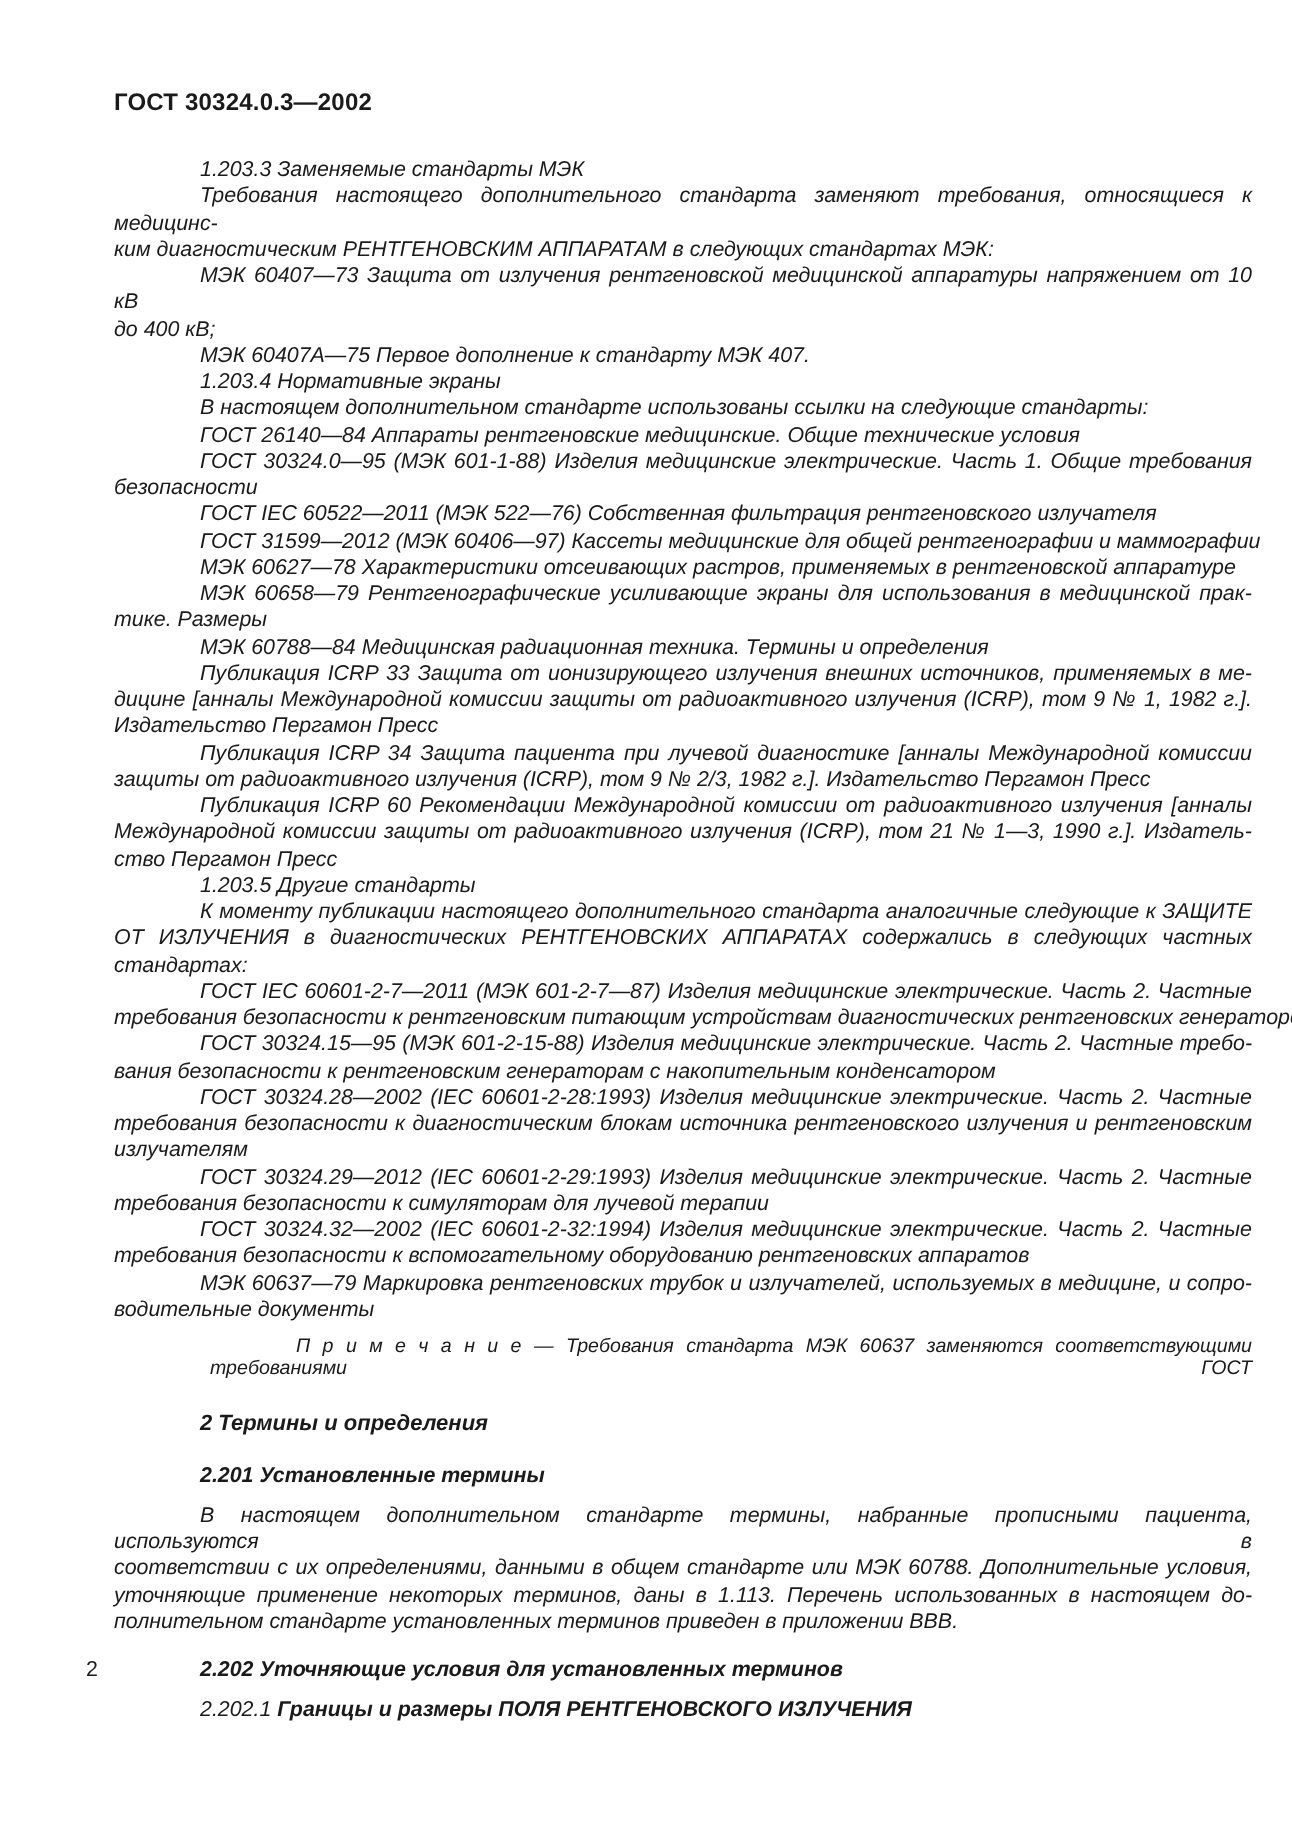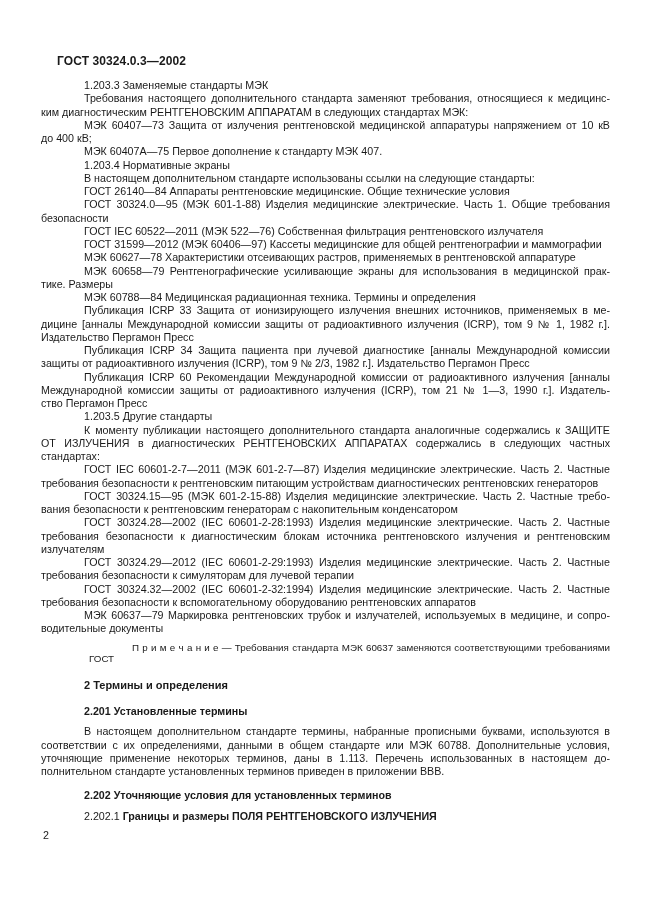--- a/index.html
+++ b/index.html
@@ -12,33 +12,34 @@
     width: 646px;
     height: 913px;
     background: #ffffff;
     color: #1a1a1a;
     font-family: "Liberation Sans", "DejaVu Sans", sans-serif;
     overflow: hidden;
   }
   .running-header {
     position: absolute;
     left: 57px;
-    top: 54px;
+    top: 44px;
     font-size: 12px;
     font-weight: bold;
     letter-spacing: 0.1px;
     white-space: nowrap;
   }
   .doc-body {
     position: absolute;
-    left: 41px;
+    left: 57px;
     top: 79px;
     width: 569px;
     font-size: 10.7px;
     line-height: 13.25px;
+    font-style: italic;
   }
   .block { margin: 0; }
   .line {
     text-align: justify;
     text-align-last: justify;
   }
   .line.lastl {
     text-align-last: left;
     white-space: nowrap;
   }
@@ -138,21 +139,21 @@
       </div>
       <div class="block para">
         <div class="line first">Публикация ICRP 60 Рекомендации Международной комиссии от радиоактивного излучения [анналы</div>
         <div class="line">Международной комиссии защиты от радиоактивного излучения (ICRP), том 21 № 1—3, 1990 г.]. Издатель-</div>
         <div class="line lastl">ство Пергамон Пресс</div>
       </div>
       <div class="block para">
         <div class="line first lastl">1.203.5 Другие стандарты</div>
       </div>
       <div class="block para">
-        <div class="line first">К моменту публикации настоящего дополнительного стандарта аналогичные содержались к ЗАЩИТЕ</div>
+        <div class="line first">К моменту публикации настоящего дополнительного стандарта аналогичные следующие к ЗАЩИТЕ</div>
         <div class="line">ОТ ИЗЛУЧЕНИЯ в диагностических РЕНТГЕНОВСКИХ АППАРАТАХ содержались в следующих частных</div>
         <div class="line lastl">стандартах:</div>
       </div>
       <div class="block para">
         <div class="line first">ГОСТ IEC 60601-2-7—2011 (МЭК 601-2-7—87) Изделия медицинские электрические. Часть 2. Частные</div>
         <div class="line lastl">требования безопасности к рентгеновским питающим устройствам диагностических рентгеновских генераторов</div>
       </div>
       <div class="block para">
         <div class="line first">ГОСТ 30324.15—95 (МЭК 601-2-15-88) Изделия медицинские электрические. Часть 2. Частные требо-</div>
         <div class="line lastl">вания безопасности к рентгеновским генераторам с накопительным конденсатором</div>
@@ -173,21 +174,21 @@
       <div class="block para">
         <div class="line first">МЭК 60637—79 Маркировка рентгеновских трубок и излучателей, используемых в медицине, и сопро-</div>
         <div class="line lastl">водительные документы</div>
       </div>
       <div class="block note">
         <div class="line first">П р и м е ч а н и е — Требования стандарта МЭК 60637 заменяются соответствующими требованиями ГОСТ</div>
       </div>
       <div class="block h1">2 Термины и определения</div>
       <div class="block h2">2.201 Установленные термины</div>
       <div class="block para">
-        <div class="line first">В настоящем дополнительном стандарте термины, набранные прописными буквами, используются в</div>
+        <div class="line first">В настоящем дополнительном стандарте термины, набранные прописными пациента, используются в</div>
         <div class="line">соответствии с их определениями, данными в общем стандарте или МЭК 60788. Дополнительные условия,</div>
         <div class="line">уточняющие применение некоторых терминов, даны в 1.113. Перечень использованных в настоящем до-</div>
         <div class="line lastl">полнительном стандарте установленных терминов приведен в приложении ВВВ.</div>
       </div>
       <div class="block h2">2.202 Уточняющие условия для установленных терминов</div>
       <div class="block h3"><span class="num">2.202.1 </span><span class="ttl">Границы и размеры ПОЛЯ РЕНТГЕНОВСКОГО ИЗЛУЧЕНИЯ</span></div>
     </div>
 
   <div class="page-number">2</div>
 </div>

